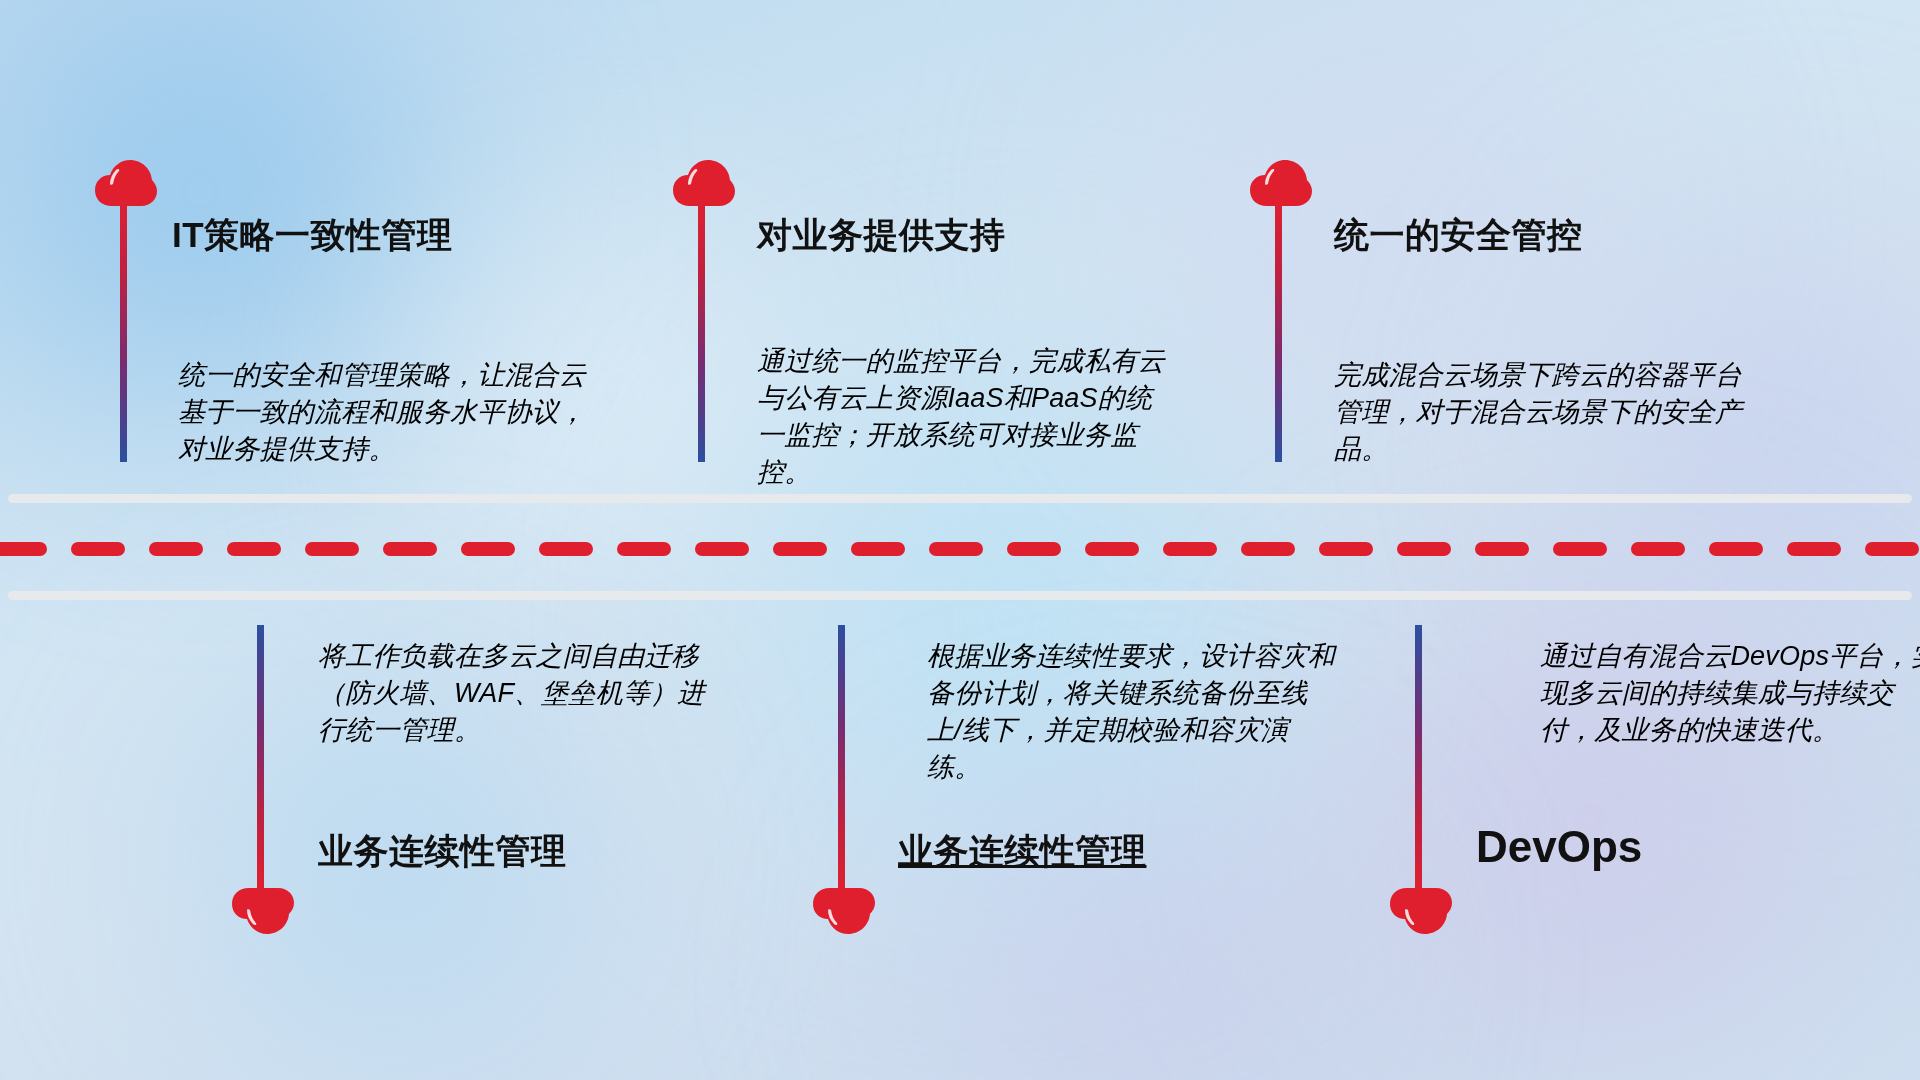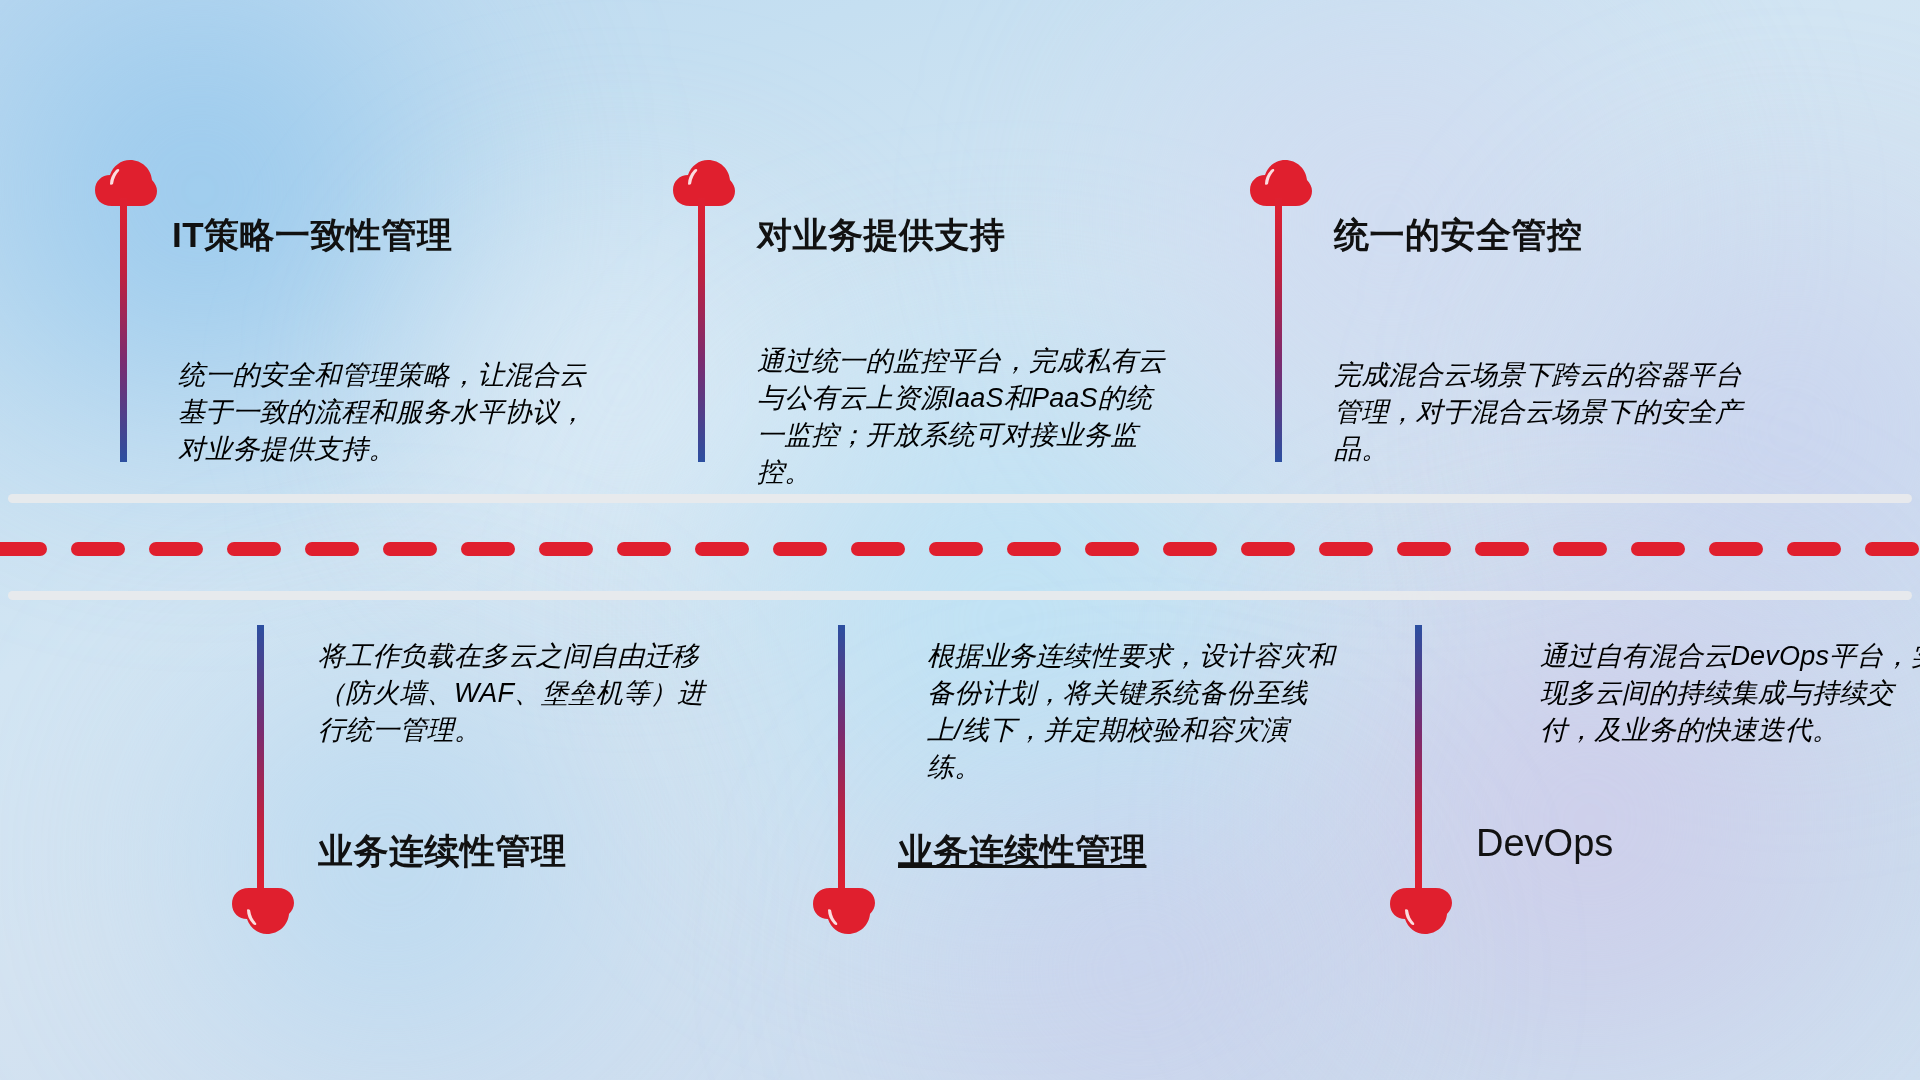--- a/index.html
+++ b/index.html
@@ -55,21 +55,21 @@
   .stem-bottom { background: linear-gradient(to bottom, #2C4FA0 0%, #7A2C70 40%, #C0213F 74%, #E02030 100%); }
 
   .heading {
     position: absolute;
     color: #111111;
     font-size: 35px;
     font-weight: bold;
     letter-spacing: 0.5px;
     white-space: nowrap;
   }
-  .heading-latin { font-weight: normal; font-size: 38px; letter-spacing: 0px; }
+  .heading-latin { font-weight: bold; font-size: 44px; letter-spacing: 0px; }
 
   .body-text {
     position: absolute;
     color: #000000;
     font-size: 27px;
     line-height: 37px;
     width: 400px;
     letter-spacing: 0.2px;
     font-style: italic;
   }

